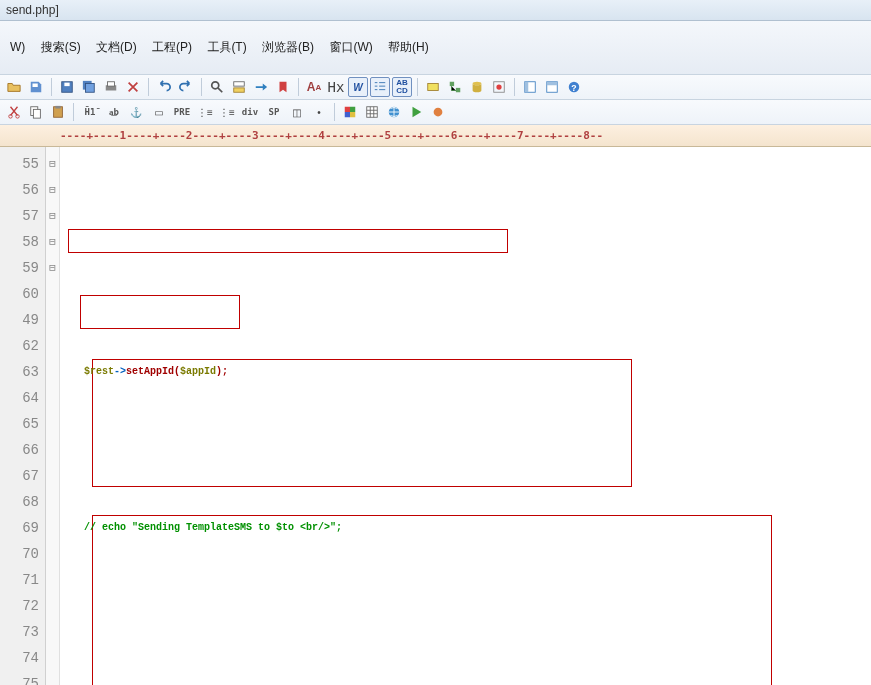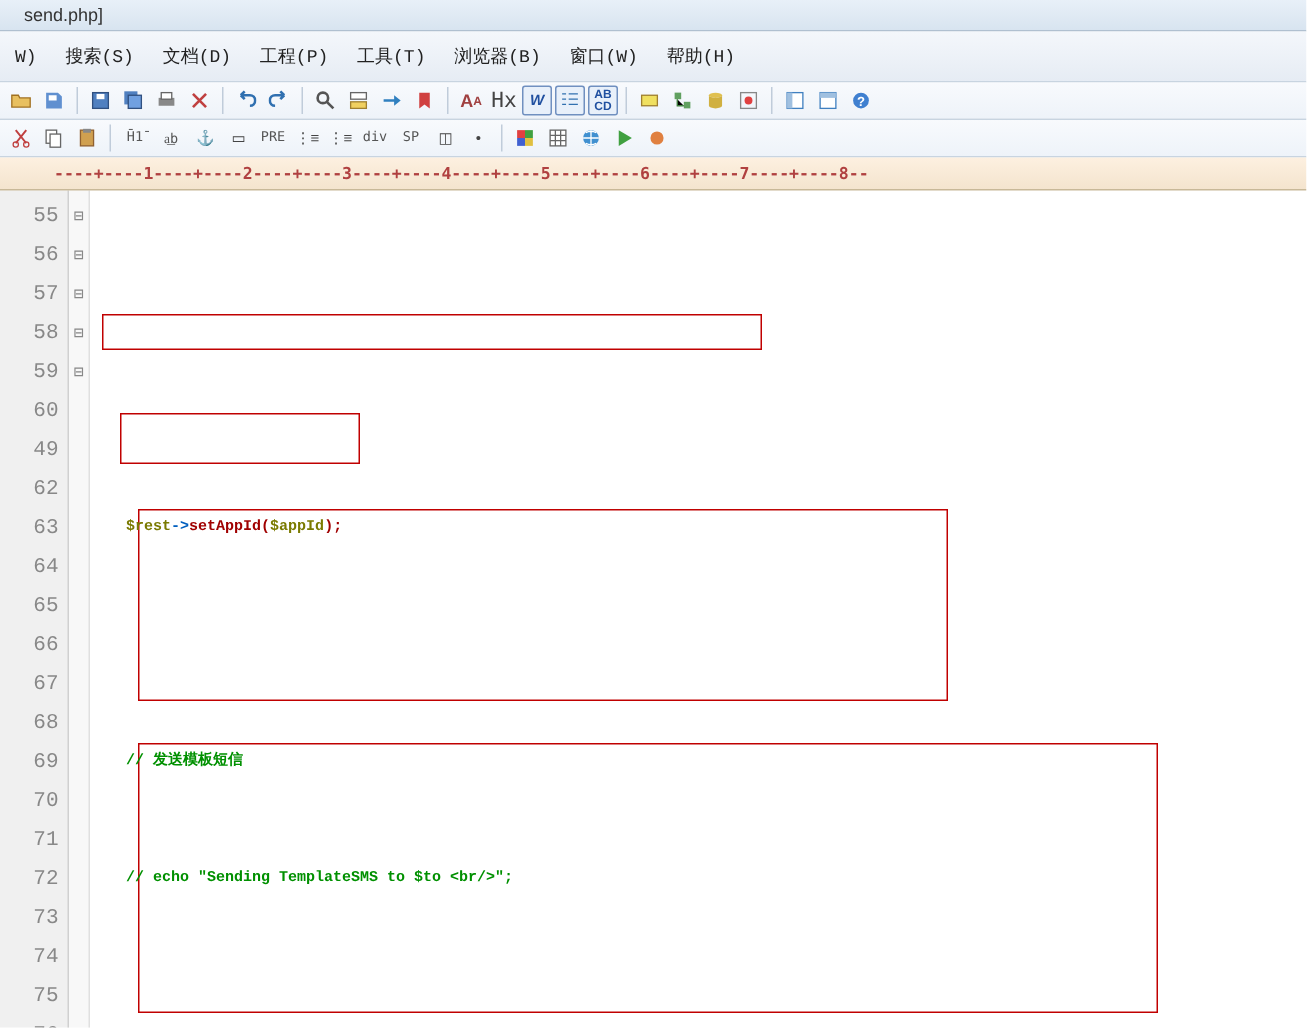--- a/index.html
+++ b/index.html
@@ -1,25 +1,25 @@
 <!DOCTYPE html>
 <html><head>
 <meta charset="utf-8">
 <style>
   * { margin: 0; padding: 0; box-sizing: border-box; }
   body { font-family: "Microsoft YaHei", Arial, sans-serif; font-size: 12px; background: #fff; overflow: hidden; width: 871px; height: 685px; }
-  .title-bar { background: linear-gradient(#e8f0f8,#d8e4f0); border-bottom: 1px solid #b0c0d0; padding: 3px 16px; font-size: 12px; color: #333; }
-  .menu-bar { background: linear-gradient(#f4f7fb,#e6ecf4); border-bottom: 1px solid #c8d4e0; padding: 6px 4px; font-size: 12px; color: #222; font-family: Liberation Mono, monospace; }
+  .title-bar { background: linear-gradient(#e8f0f8,#d8e4f0); border-bottom: 1px solid #b0c0d0; padding: 3px 6px; font-size: 12px; color: #333; }
+  .menu-bar { background: linear-gradient(#f4f7fb,#e6ecf4); border-bottom: 1px solid #c8d4e0; padding: 16px 4px; font-size: 12px; color: #222; }
   .menu-item { display: inline-block; padding: 2px 6px; cursor: default; }
   .toolbar { background: linear-gradient(#f8fafd,#eef3f9); border-bottom: 1px solid #c8d4e0; padding: 2px 4px; display: flex; flex-wrap: wrap; gap: 2px; align-items: center; }
   .tbtn { width: 20px; height: 20px; border: 1px solid transparent; display: inline-flex; align-items: center; justify-content: center; font-size: 10px; color: #444; border-radius: 2px; }
   .tbtn.boxed { border:1px solid #7090c0; background:#e8f0fa; color:#2050a0; font-weight:bold; }
   .tsep { width:1px; height:18px; background:#c0ccda; margin:0 3px; }
-  .ttxt { width:22px; height:20px; display:inline-flex; align-items:center; justify-content:center; font-size:9px; color:#555; font-family:monospace; border:1px solid transparent; }
-  .ruler { background:linear-gradient(#fdf0e0,#f4e4ce); height:22px; border-bottom:1px solid #c8b898; position:relative; font-size:11px; color:#b04040; font-weight:bold; display:flex; align-items:center; overflow:hidden; padding-left:36px; white-space:nowrap; letter-spacing:0; font-family:Consolas,monospace; }
+  .ttxt { width:22px; height:20px; display:inline-flex; align-items:center; justify-content:center; font-size:9px; color:#555; font-family:monospace; border:1px solid transparent;font-weight:bold; }
+  .ruler { background:linear-gradient(#fdf0e0,#f4e4ce); height:22px; border-bottom:1px solid #c8b898; position:relative; font-size:11px; color:#b04040; font-weight:bold; display:flex; align-items:center; overflow:hidden; padding-left:60px; white-space:nowrap; letter-spacing:0; font-family:Consolas,monospace; }
   .ruler span { display:inline-block; }
   .editor { display:flex; height:calc(100% - 118px); }
   .gutter { width:46px; background:#f0f0f0; border-right:1px solid #d0d0d0; text-align:right; padding:4px 6px 3px 0; font-family:Liberation Mono, monospace; font-size:14px; color:#888; line-height:26px; }
   .fold-col { width:14px; background:#f8f8f8; border-right:1px solid #e0e0e0; padding-top:4px; font-family:Consolas,monospace; font-size:11px; color:#888; line-height:26px; text-align:center; }
   .code { flex:1; padding:4px 0 0 6px; font-family:Liberation Mono, monospace; font-size:10px; font-weight:bold; line-height:26px; white-space:pre; overflow:auto; position:relative; }
   .code-line { height:26px; position:relative; }
   .hl-box { position:absolute; border:1px solid #c00000; pointer-events:none; }
   .var { color:#7a7a00; }
   .mth { color:#a00000; }
   .cmt { color:#009000; }
@@ -291,21 +291,20 @@
   </div>
   <div class="code">
     
     <div class="hl-box" style="left:8px; top:82px; width:440px; height:24px;"></div>
     <div class="hl-box" style="left:20px; top:148px; width:160px; height:34px;"></div>
     <div class="hl-box" style="left:32px; top:212px; width:540px; height:128px;"></div>
     <div class="hl-box" style="left:32px; top:368px; width:680px; height:180px;"></div>
 
     <div class="code-line">   <span class="var">$rest</span><span class="op">-&gt;</span><span class="mth">setAppId</span><span class="brc">(</span><span class="var">$appId</span><span class="brc">);</span></div>
     <div class="code-line"></div>
-    <div class="code-line">   <span class="cmt">// 发送模板短信</span></div>
     <div class="code-line">   <span class="cmt">// echo "Sending TemplateSMS to $to &lt;br/&gt;";</span></div>
     
     
     
     
     
     
     
     
     

